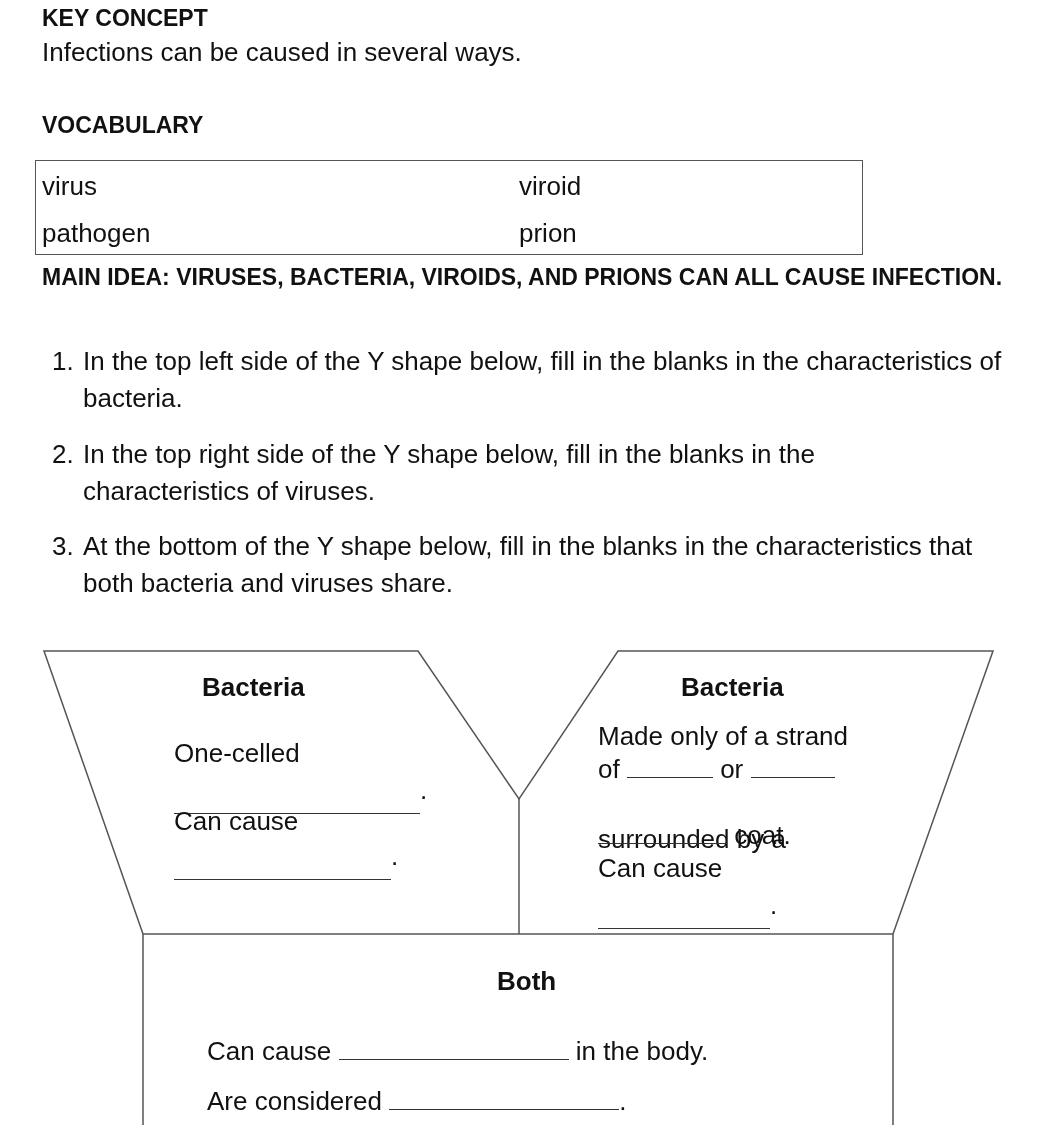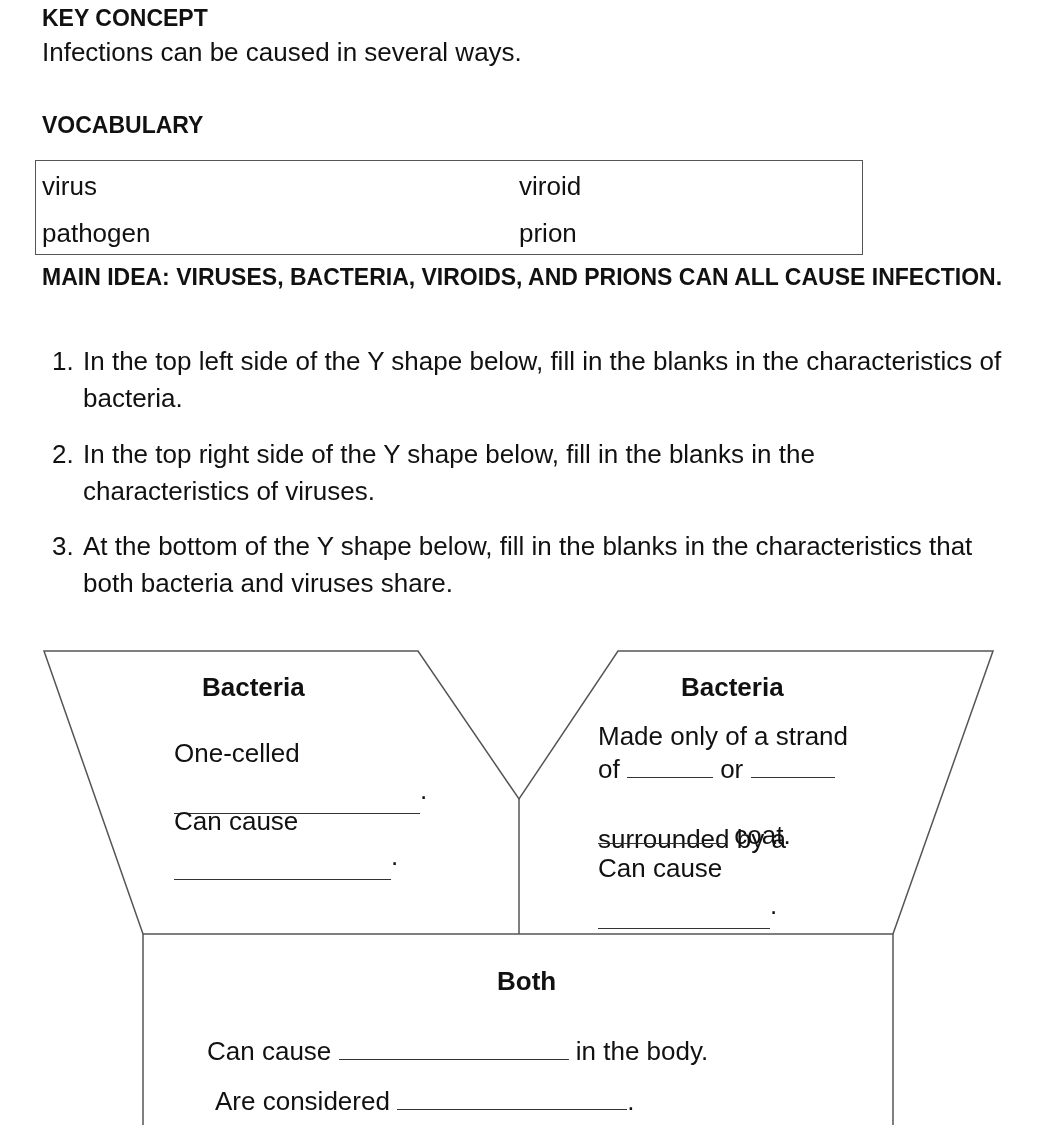--- a/index.html
+++ b/index.html
@@ -87,16 +87,16 @@
 <div class="abs serif txt26" style="left:598px; top:853px;">Can cause</div>
 <div class="abs" style="left:598px; top:915px;"><span class="blank" style="width:172px;"></span></div>
 <span class="abs serif txt26" style="left:770px; top:890px;">.</span>
 
 <div class="abs serif hdr" style="left:485px; top:966px;margin-left:12px;">Both</div>
 <div class="abs serif txt26" style="left:207px; top:1036px;">
   <span>Can cause</span>
   <span class="blank" style="width:230px;"></span>
   <span>in the body.</span>
 </div>
-<div class="abs serif txt26" style="left:207px; top:1086px;margin-left:8px;">
+<div class="abs serif txt26" style="left:207px; top:1086px;">
   <span>Are considered</span>
   <span class="blank" style="width:230px;"></span><span>.</span>
 </div>
 
 </body></html>

